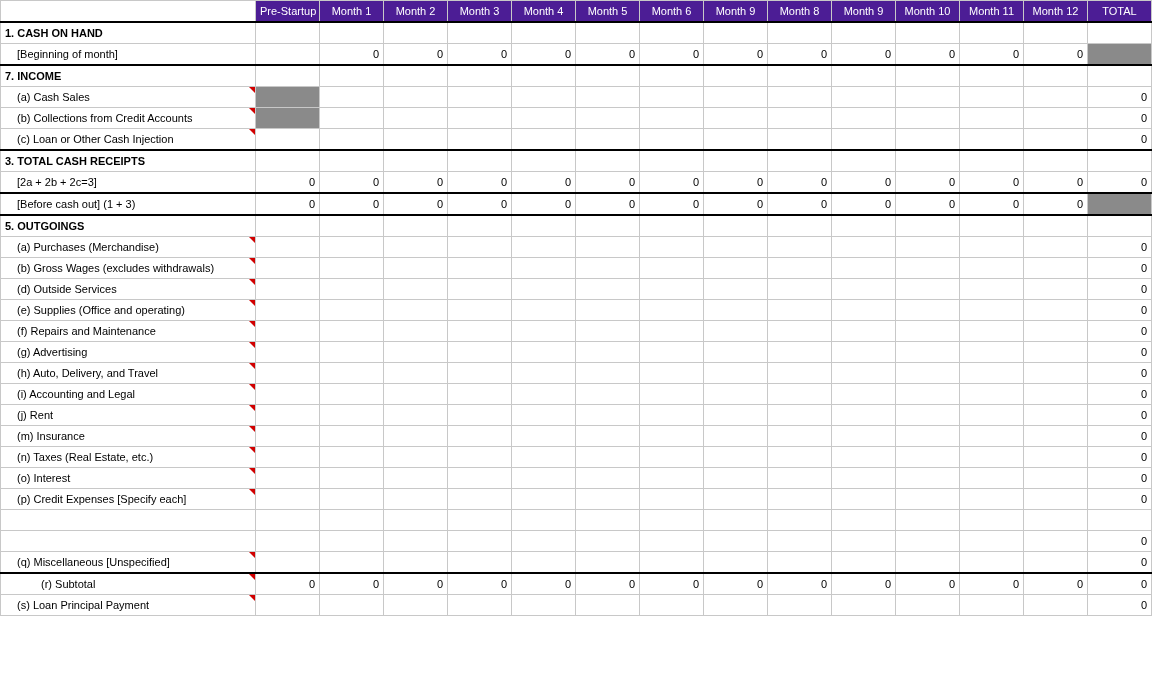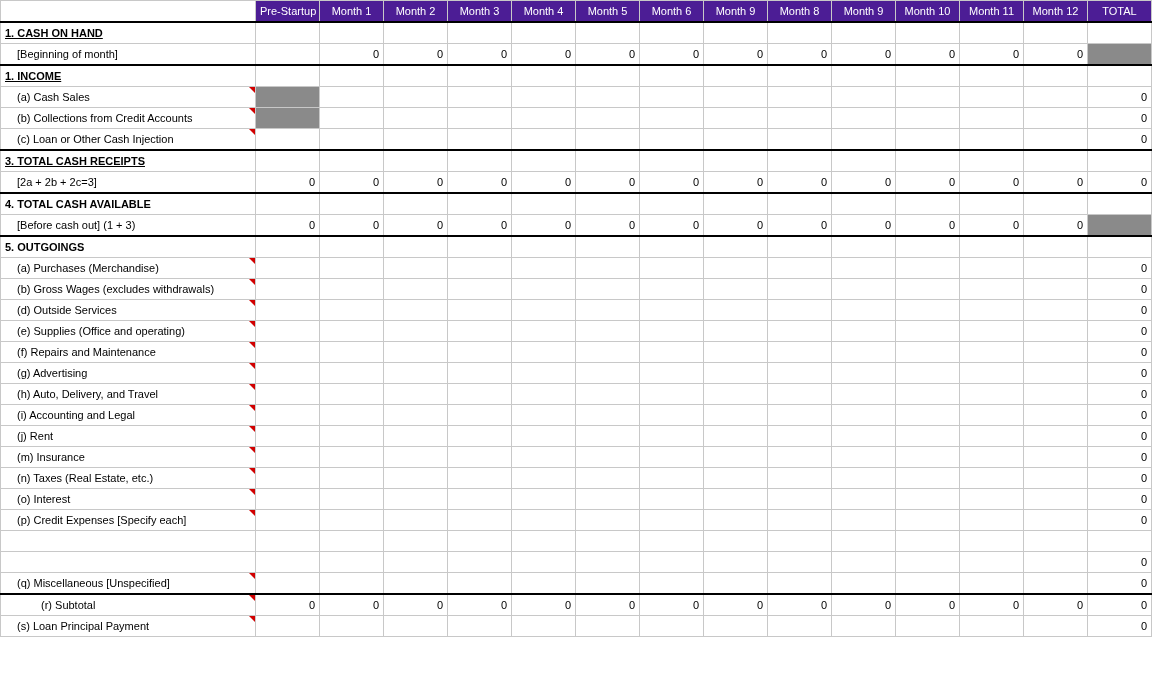--- a/index.html
+++ b/index.html
@@ -32,21 +32,21 @@
   }
   th.blank {
     background: #fff;
     color: #000;
   }
   td.num { text-align: right; }
   td.label { text-align: left; position: relative; }
   .bold { font-weight: bold; }
   .indent1 { padding-left: 16px; }
   .gray-cell { background: #8a8a8a; }
-  .top-section { border-top: 2px solid #000; text-decoration: underline; }
+  .top-section { border-top: 2px solid #000; }
   .bottom-section { border-bottom: 2px solid #000; margin-top: 26px; }
   .subtotal-top { border-top: 2px solid #000; padding-left: 40px; }
   .flag::after {
     content: "";
     position: absolute;
     right: 0;
     top: 0;
     width: 0;
     height: 0;
     border-top: 6px solid #d10000;
@@ -122,21 +122,21 @@
         <td class="num">0</td>
         <td class="num">0</td>
         <td class="num">0</td>
         <td class="num">0</td>
         <td class="num">0</td>
         <td class="num">0</td>
         <td class="num">0</td>
         <td class="num gray-cell"></td>
       </tr>
       <tr>
-        <td class="label bold top-section">1. INCOME</td>
+        <td class="label bold top-section">7. INCOME</td>
         <td class="num top-section"></td>
         <td class="num top-section"></td>
         <td class="num top-section"></td>
         <td class="num top-section"></td>
         <td class="num top-section"></td>
         <td class="num top-section"></td>
         <td class="num top-section"></td>
         <td class="num top-section"></td>
         <td class="num top-section"></td>
         <td class="num top-section"></td>
@@ -222,37 +222,20 @@
         <td class="num bottom-section">0</td>
         <td class="num bottom-section">0</td>
         <td class="num bottom-section">0</td>
         <td class="num bottom-section">0</td>
         <td class="num bottom-section">0</td>
         <td class="num bottom-section">0</td>
         <td class="num bottom-section">0</td>
         <td class="num bottom-section">0</td>
         <td class="num bottom-section">0</td>
         <td class="num bottom-section">0</td>
-      </tr>
-      <tr>
-        <td class="label bold">4. TOTAL CASH AVAILABLE</td>
-        <td class="num"></td>
-        <td class="num"></td>
-        <td class="num"></td>
-        <td class="num"></td>
-        <td class="num"></td>
-        <td class="num"></td>
-        <td class="num"></td>
-        <td class="num"></td>
-        <td class="num"></td>
-        <td class="num"></td>
-        <td class="num"></td>
-        <td class="num"></td>
-        <td class="num"></td>
-        <td class="num"></td>
       </tr>
       <tr>
         <td class="label indent1 bottom-section">[Before cash out] (1 + 3)</td>
         <td class="num bottom-section">0</td>
         <td class="num bottom-section">0</td>
         <td class="num bottom-section">0</td>
         <td class="num bottom-section">0</td>
         <td class="num bottom-section">0</td>
         <td class="num bottom-section">0</td>
         <td class="num bottom-section">0</td>

